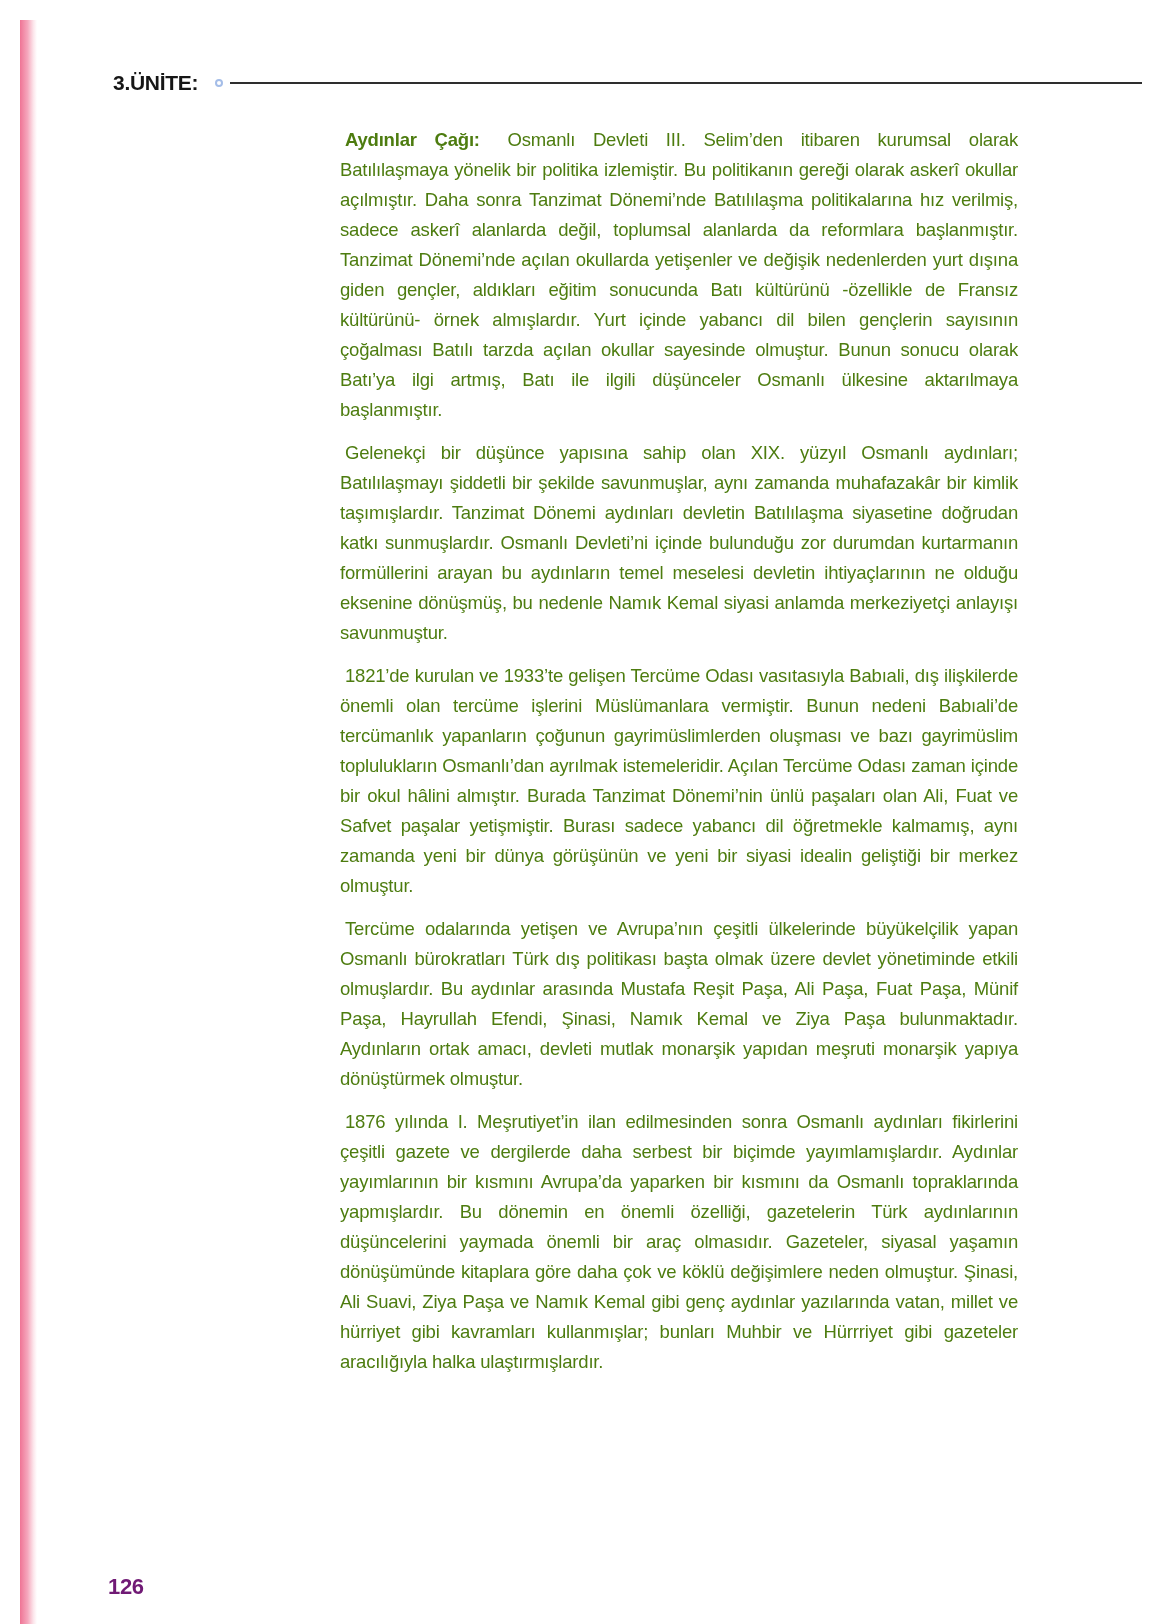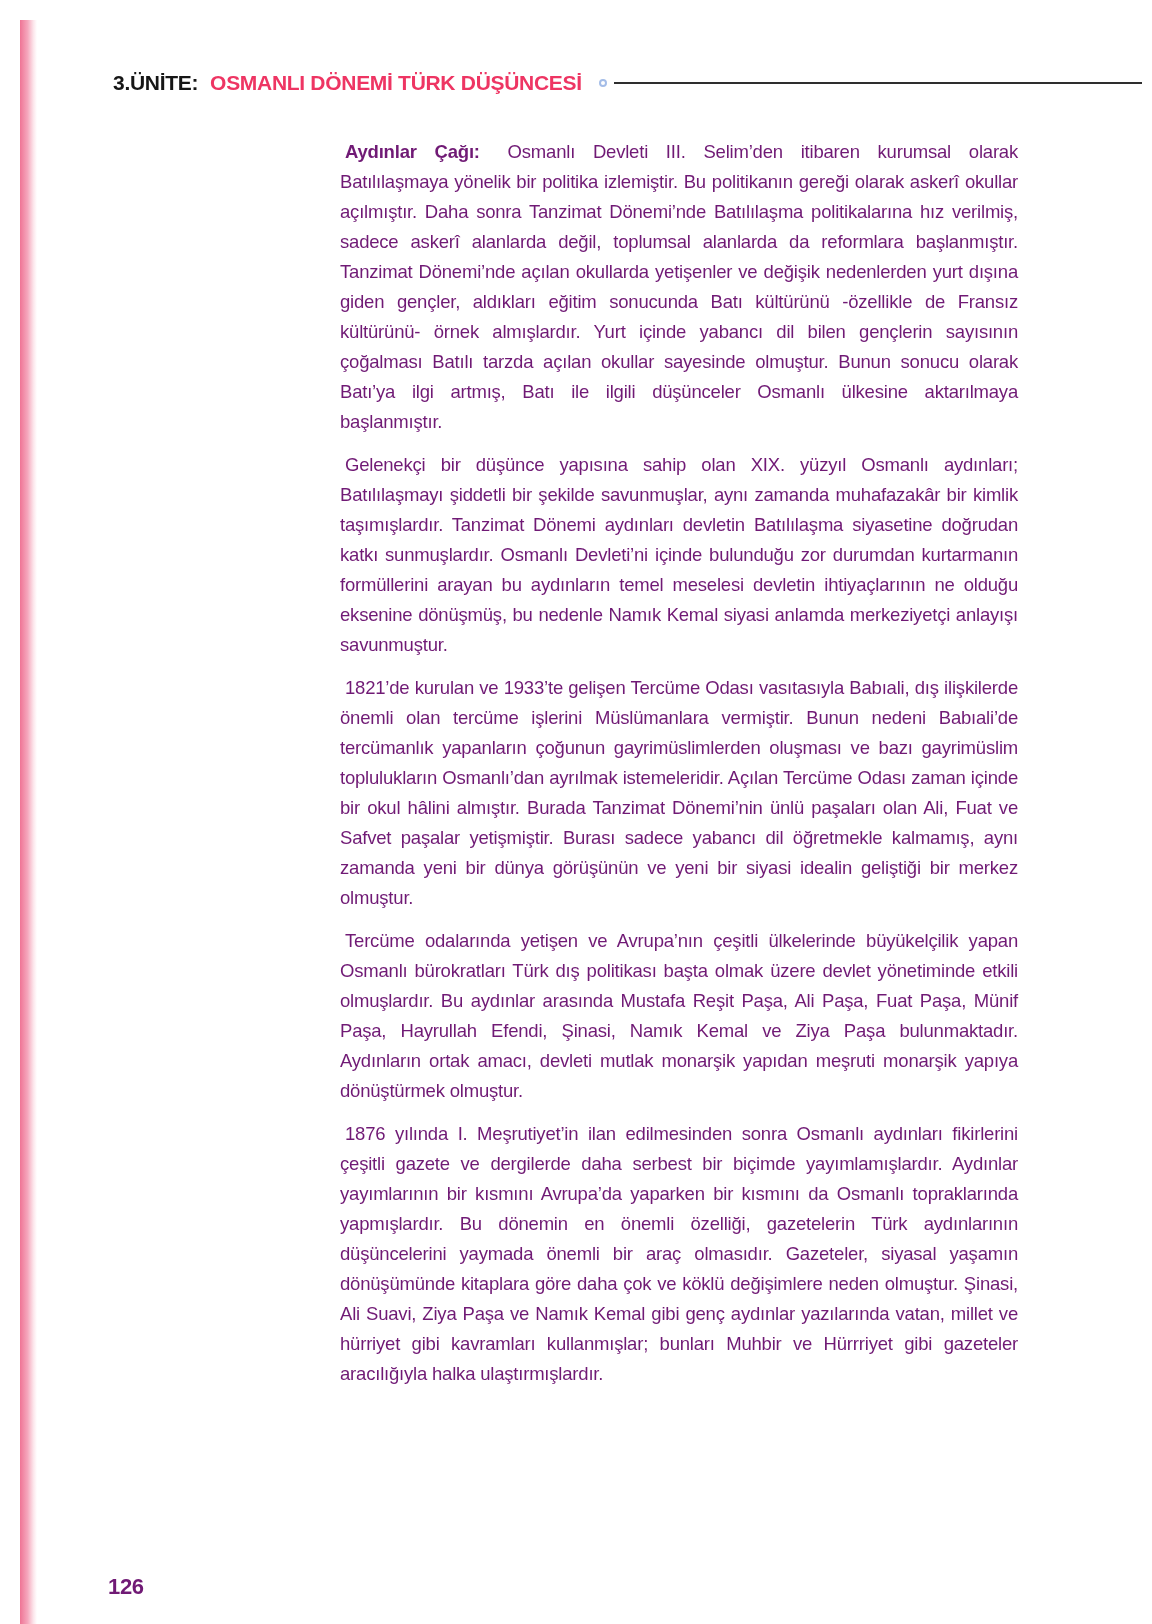--- a/index.html
+++ b/index.html
@@ -54,23 +54,23 @@
   }
   .header-rule {
     flex: 1 1 auto;
     height: 2.5px;
     background: #2e2e2e;
     margin-left: 2px;
   }
   
   .content {
     position: absolute;
-    left: 315px; top: 112px;
+    left: 315px; top: 100px;
     width: 688px;
-    color: #701a75;
+    color: #4d7c0f;
     font-size: 18.5px;
     line-height: 30px;
     letter-spacing: -0.2px;
     text-align: justify;
     hyphens: auto;
     -webkit-hyphens: auto;
   }
   .content p { margin-bottom: 13px; }
   .content p b { font-weight: 700; }
   
@@ -85,21 +85,20 @@
 </style>
 </head>
 <body>
 
 <div class="page">
 
   <div class="edge-bar"></div>
 
   <header class="unit-header">
     <span class="unit-label">3.ÜNİTE:</span>
-    <span class="unit-title">OSMANLI DÖNEMİ TÜRK DÜŞÜNCESİ</span>
     <span class="header-circle"></span>
     <span class="header-rule"></span>
   </header>
 
   <main class="content">
     <p><b>Aydınlar Çağı:</b><span> Osmanlı Devleti III. Selim’den itibaren kurumsal olarak Batılılaşmaya yönelik bir politika izlemiştir. Bu politikanın gereği olarak askerî okullar açılmıştır. Daha sonra Tanzimat Dönemi’nde Batılılaşma politikalarına hız verilmiş, sadece askerî alanlarda değil, toplumsal alanlarda da reformlara başlanmıştır. Tanzimat Dönemi’nde açılan okullarda yetişenler ve değişik nedenlerden yurt dışına giden gençler, aldıkları eğitim sonucunda Batı kültürünü -özellikle de Fransız kültürünü- örnek almışlardır. Yurt içinde yabancı dil bilen gençlerin sayısının çoğalması Batılı tarzda açılan okullar sayesinde olmuştur. Bunun sonucu olarak Batı’ya ilgi artmış, Batı ile ilgili düşünceler Osmanlı ülkesine aktarılmaya başlanmıştır.</span></p>
     <p><span>Gelenekçi bir düşünce yapısına sahip olan XIX. yüzyıl Osmanlı aydınları; Batılılaşmayı şiddetli bir şekilde savunmuşlar, aynı zamanda muhafazakâr bir kimlik taşımışlardır. Tanzimat Dönemi aydınları devletin Batılılaşma siyasetine doğrudan katkı sunmuşlardır. Osmanlı Devleti’ni içinde bulunduğu zor durumdan kurtarmanın formüllerini arayan bu aydınların temel meselesi devletin ihtiyaçlarının ne olduğu eksenine dönüşmüş, bu nedenle Namık Kemal siyasi anlamda merkeziyetçi anlayışı savunmuştur.</span></p>
     <p><span>1821’de kurulan ve 1933’te gelişen Tercüme Odası vasıtasıyla Babıali, dış ilişkilerde önemli olan tercüme işlerini Müslümanlara vermiştir. Bunun nedeni Babıali’de tercümanlık yapanların çoğunun gayrimüslimlerden oluşması ve bazı gayrimüslim toplulukların Osmanlı’dan ayrılmak istemeleridir. Açılan Tercüme Odası zaman içinde bir okul hâlini almıştır. Burada Tanzimat Dönemi’nin ünlü paşaları olan Ali, Fuat ve Safvet paşalar yetişmiştir. Burası sadece yabancı dil öğretmekle kalmamış, aynı zamanda yeni bir dünya görüşünün ve yeni bir siyasi idealin geliştiği bir merkez olmuştur.</span></p>
     <p><span>Tercüme odalarında yetişen ve Avrupa’nın çeşitli ülkelerinde büyükelçilik yapan Osmanlı bürokratları Türk dış politikası başta olmak üzere devlet yönetiminde etkili olmuşlardır. Bu aydınlar arasında Mustafa Reşit Paşa, Ali Paşa, Fuat Paşa, Münif Paşa, Hayrullah Efendi, Şinasi, Namık Kemal ve Ziya Paşa bulunmaktadır. Aydınların ortak amacı, devleti mutlak monarşik yapıdan meşruti monarşik yapıya dönüştürmek olmuştur.</span></p>
     <p><span>1876 yılında I. Meşrutiyet’in ilan edilmesinden sonra Osmanlı aydınları fikirlerini çeşitli gazete ve dergilerde daha serbest bir biçimde yayımlamışlardır. Aydınlar yayımlarının bir kısmını Avrupa’da yaparken bir kısmını da Osmanlı topraklarında yapmışlardır. Bu dönemin en önemli özelliği, gazetelerin Türk aydınlarının düşüncelerini yaymada önemli bir araç olmasıdır. Gazeteler, siyasal yaşamın dönüşümünde kitaplara göre daha çok ve köklü değişimlere neden olmuştur. Şinasi, Ali Suavi, Ziya Paşa ve Namık Kemal gibi genç aydınlar yazılarında vatan, millet ve hürriyet gibi kavramları kullanmışlar; bunları Muhbir ve Hürrriyet gibi gazeteler aracılığıyla halka ulaştırmışlardır.</span></p>

